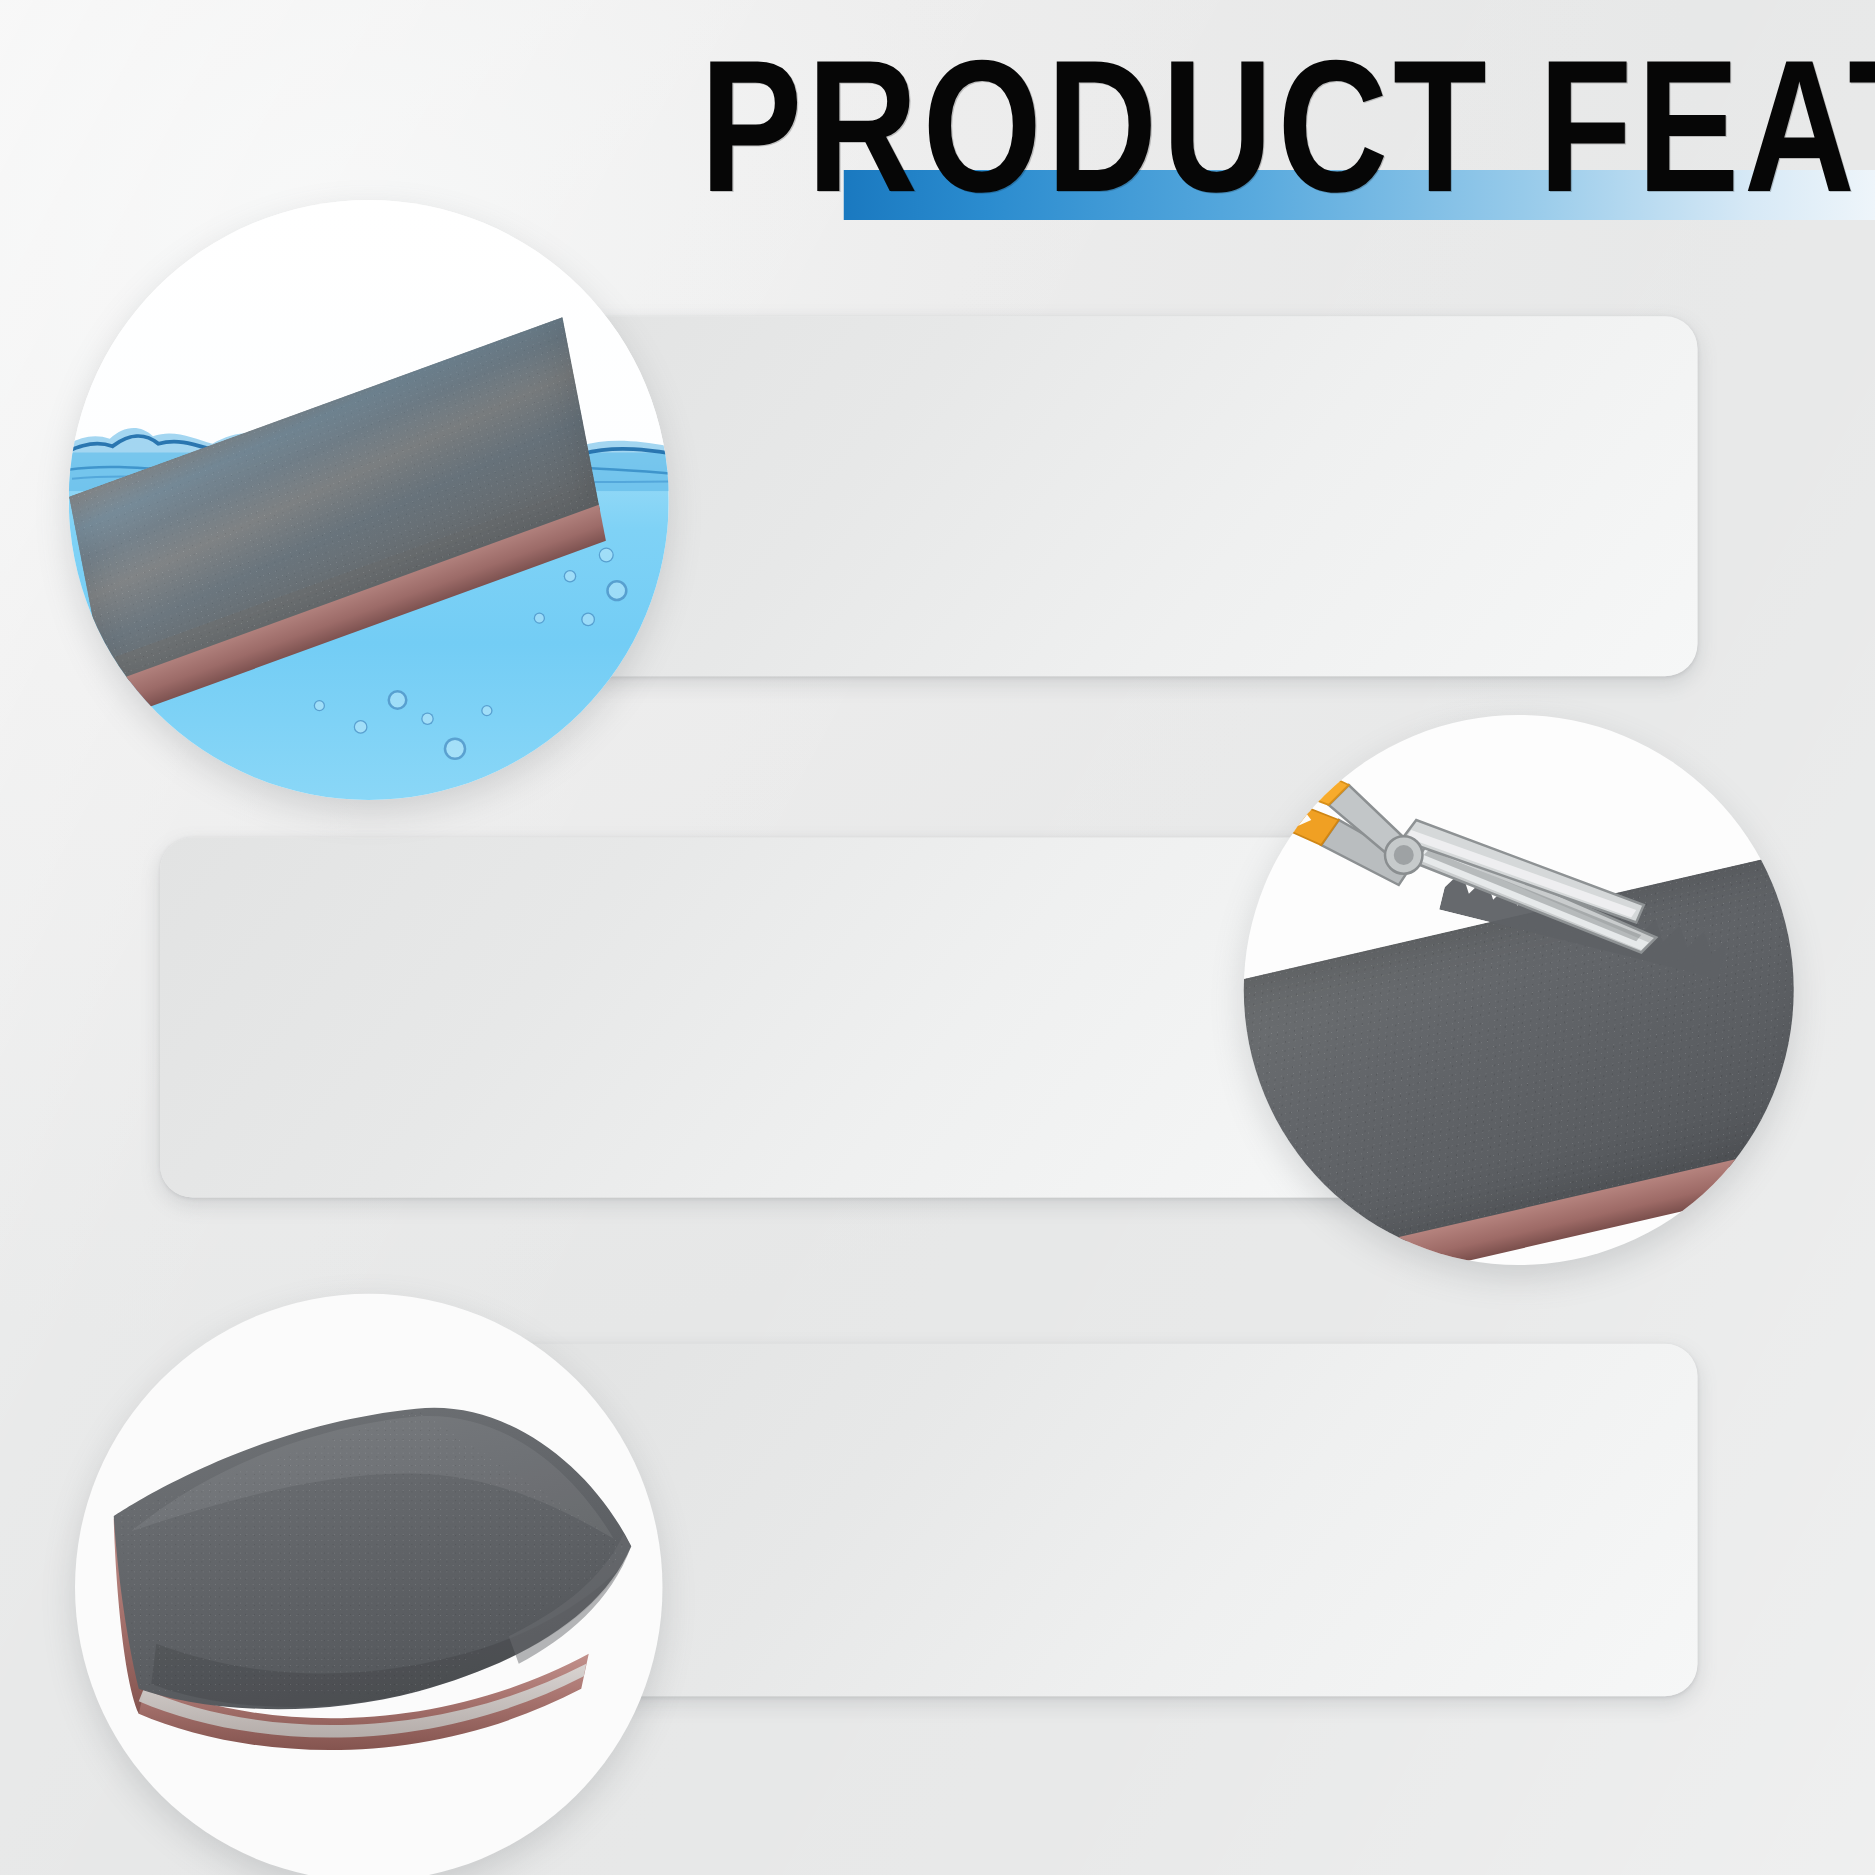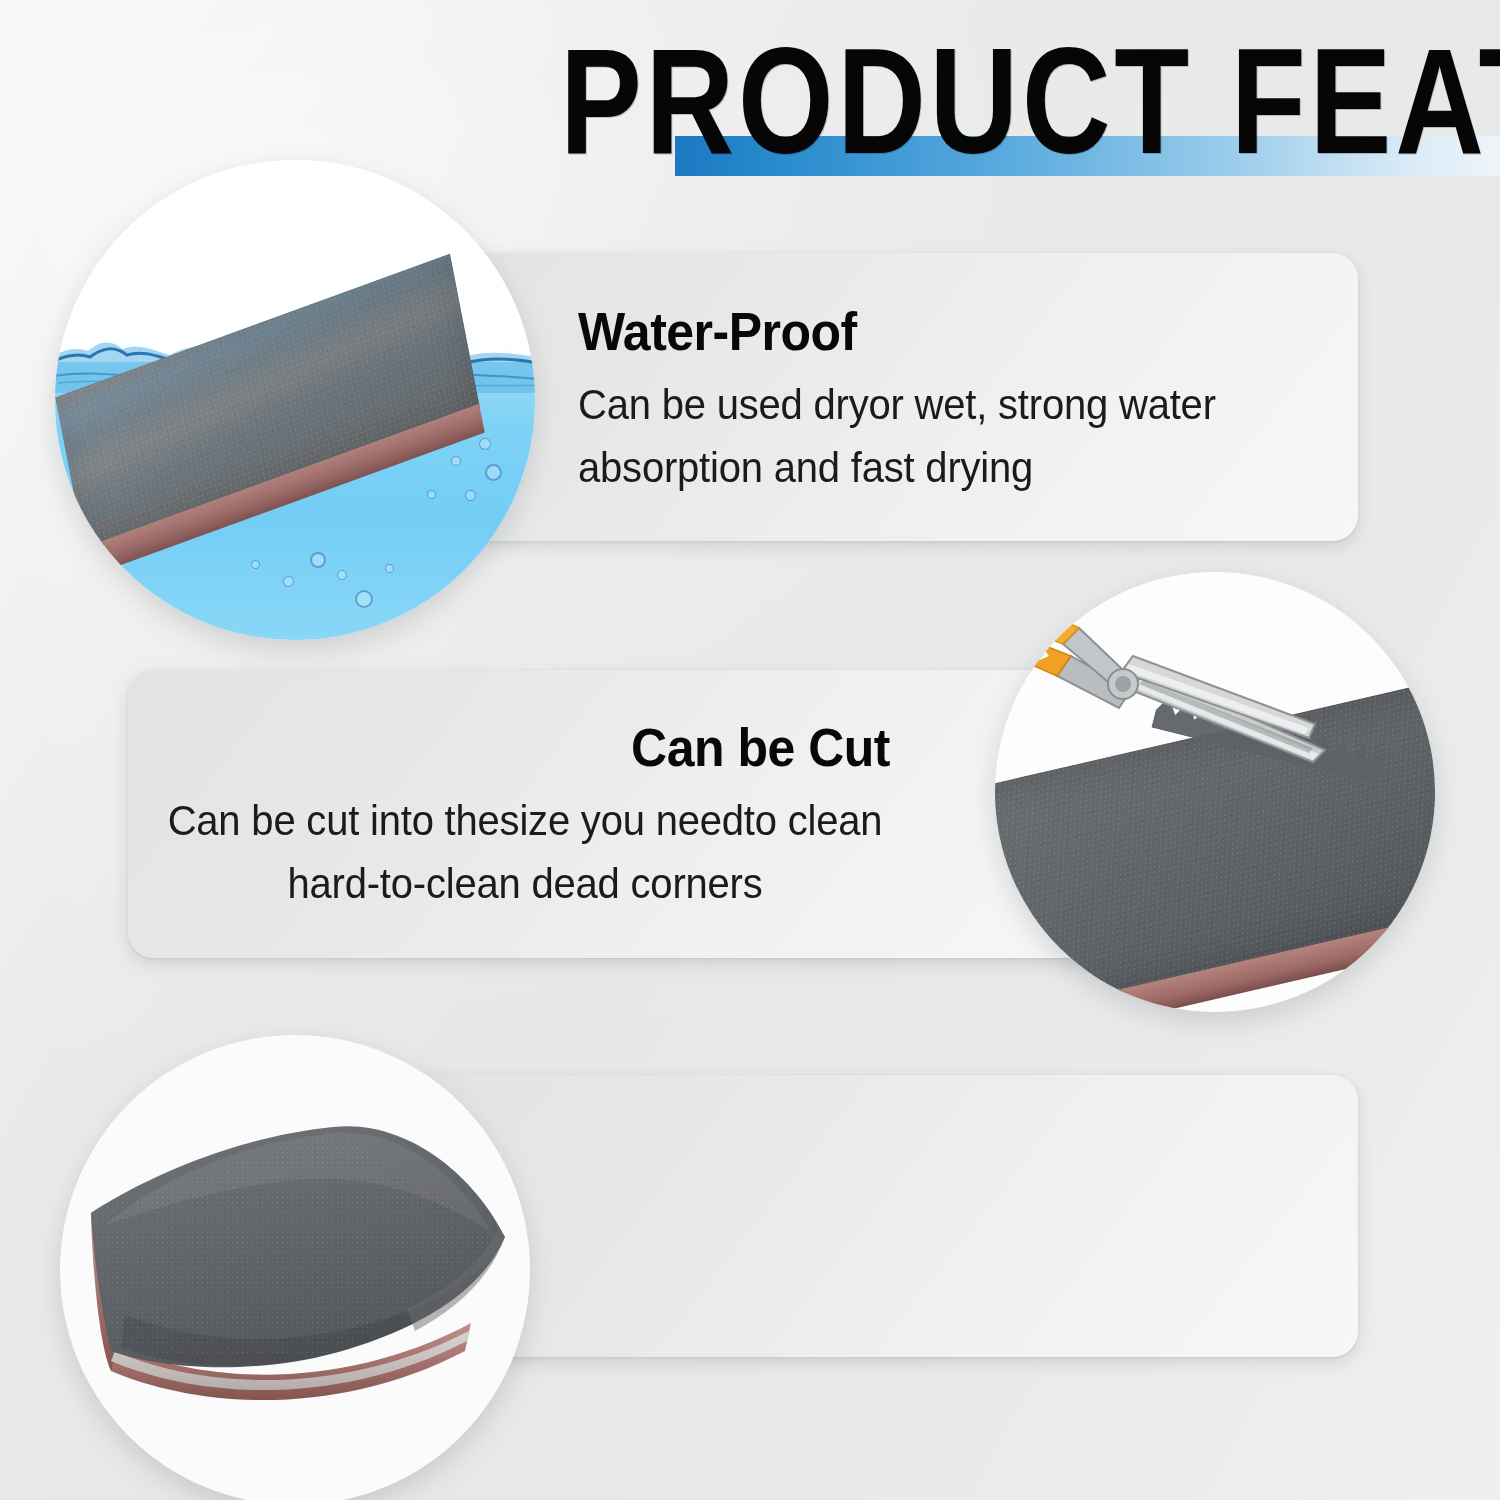--- a/index.html
+++ b/index.html
@@ -289,24 +289,20 @@
 
     <div class="sponge-water">
       <div class="face">
         <div class="speckle"></div>
         <div class="wet"></div>
       </div>
       <div class="side"></div>
     </div>
   </div>
 
-  <div class="card-body body-1">
-    <div class="card-title">Water-Proof</div>
-    <div class="card-desc">Can be used dryor wet, strong water absorption and fast drying</div>
-  </div>
 
   <div class="card card-2"></div>
 
   <div class="circle circ-2">
     <div class="sponge-cut">
       <div class="face">
         <div class="speckle"></div>
       </div>
       <div class="side"></div>
     </div>
@@ -341,24 +337,20 @@
 
     <div style="position:absolute;left:158px;top:142px;width:230px;height:42px;transform:rotate(14deg);z-index:3;">
       <svg viewBox="0 0 230 42" preserveAspectRatio="none" style="display:block;width:100%;height:100%;">
         <path d="M0,24 L10,8 L20,24 L30,8 L40,24 L50,8 L60,24 L70,8 L80,24 L90,8 L100,24
                  L110,8 L120,24 L130,8 L140,24 L150,8 L160,24 L170,8 L180,24 L190,8 L200,24
                  L210,8 L220,24 L230,10 L230,42 L0,42 Z" fill="#5e6165" opacity="0.95"></path>
       </svg>
     </div>
   </div>
 
-  <div class="card-body body-2">
-    <div class="card-title">Can be Cut</div>
-    <div class="card-desc">Can be cut into thesize you needto clean hard-to-clean dead corners</div>
-  </div>
 
   <div class="card card-3"></div>
 
   <div class="circle circ-3">
     <div class="sponge-curve">
       <svg viewBox="0 0 430 330">
         <defs>
           <linearGradient id="faceGrad" x1="0" y1="0" x2="0.45" y2="1">
             <stop offset="0%" stop-color="#717477"></stop>
             <stop offset="35%" stop-color="#676a6e"></stop>

